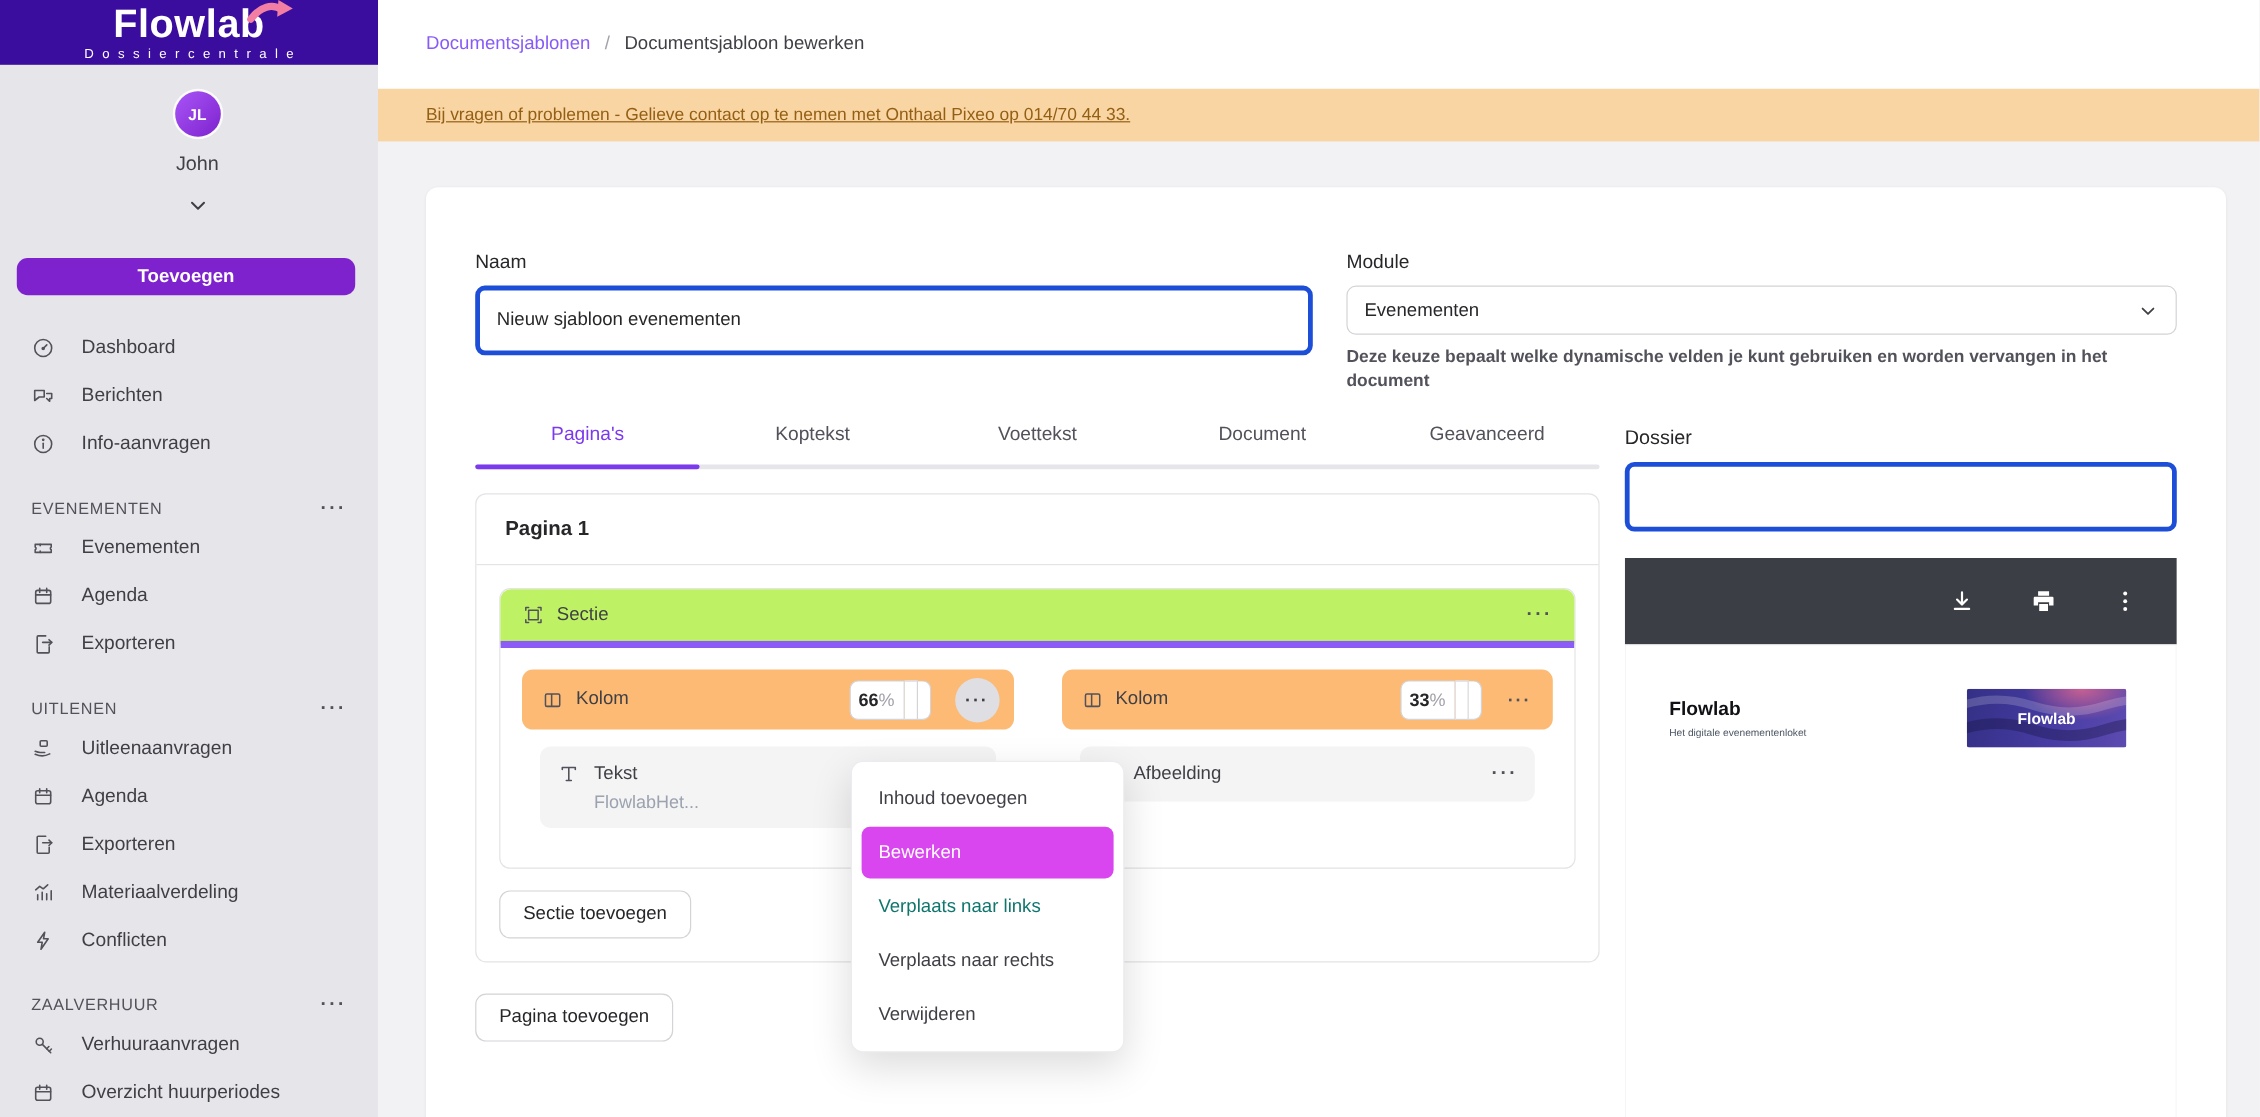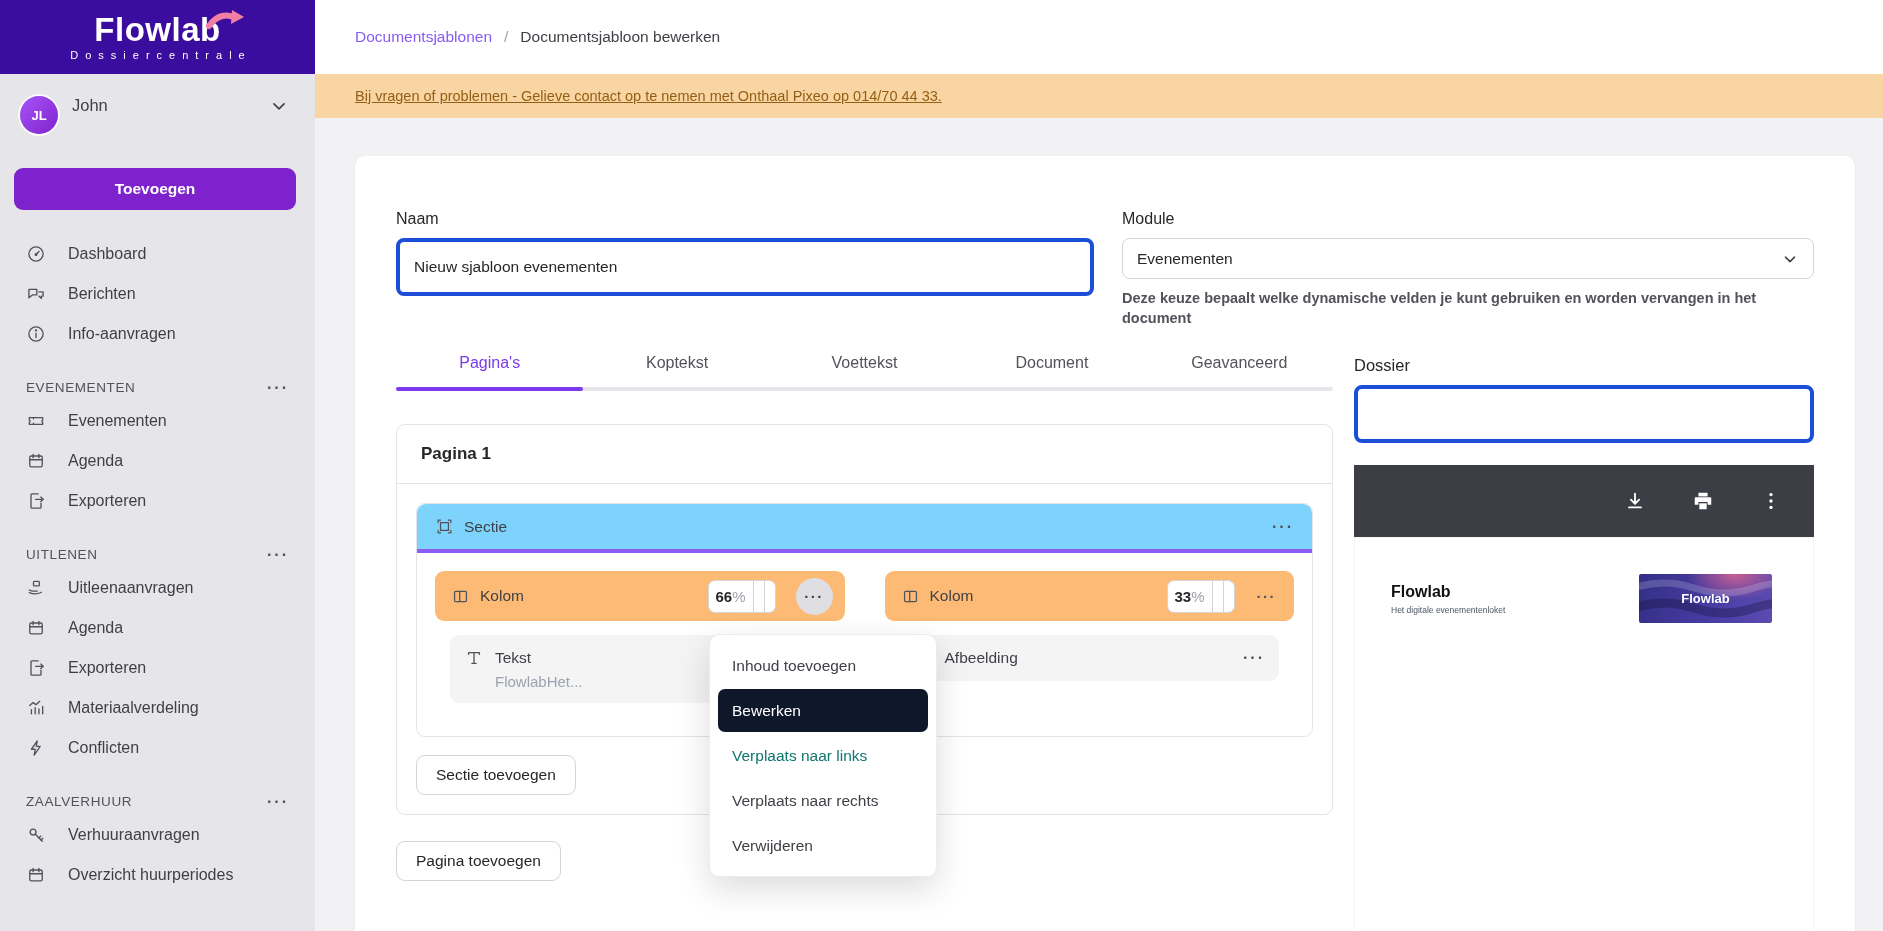--- a/index.html
+++ b/index.html
@@ -6,21 +6,21 @@
   html,body { width:1883px; height:931px; overflow:hidden; font-family:"Liberation Sans", sans-serif; background:#F2F1F4; }
   body { display:flex; position:relative; }
   svg.ic { display:block; }
 
   
   .sidebar { width:315px; flex-shrink:0; background:#E6E5E9; display:flex; flex-direction:column; }
   .brand { height:74px; background:#3B0D9E; display:flex; flex-direction:column; align-items:center; justify-content:center; }
   .brand-logo { position:relative; color:#fff; font-size:33px; font-weight:800; letter-spacing:.5px; line-height:1; }
   .brand-arrow { position:absolute; right:-24px; top:-4px; }
   .brand-sub { color:#fff; font-size:11px; letter-spacing:7px; margin-top:3px; padding-left:7px; font-weight:400; }
-  .user-row { display:flex; align-items:flex-start; gap:14px; padding:22px 26px 0 20px; }
+  .user-row { display:flex; align-items:center; gap:14px; padding:22px 26px 0 40px;flex-direction:column; }
   .avatar { width:38px; height:38px; border-radius:50%; background:linear-gradient(135deg,#A855F7,#7E22CE); color:#fff; font-size:13px; font-weight:700; display:flex; align-items:center; justify-content:center; box-shadow:0 0 0 2px rgba(255,255,255,.85); }
   .user-name { font-size:16.5px; color:#3F3F46; font-weight:500; flex:1; }
   .add-btn { margin:34px 19px 0 14px; height:42px; background:#7E22CE; border:none; border-radius:9px; color:#fff; font-size:15.5px; font-weight:700; font-family:"Liberation Sans", sans-serif; cursor:pointer; }
   .nav { margin-top:24px; }
   .side-item { display:flex; align-items:center; gap:22px; padding:10px 26px; color:#3F3F46; font-size:16px; cursor:pointer; }
   .side-item svg { color:#52525B; flex-shrink:0; }
   .section-head { display:flex; align-items:center; justify-content:space-between; margin:26px 26px 6px 26px; color:#52525B; font-size:13.5px; letter-spacing:.6px; font-weight:500; }
   .section-dots { letter-spacing:2px; font-size:16px; font-weight:700; color:#52525B; cursor:pointer; line-height:10px; }
 
   
@@ -40,25 +40,25 @@
   .help { margin-top:10px; font-size:14.5px; line-height:1.35; color:#52525B; max-width:680px;font-weight:bold; }
 
   .work-row { display:flex; margin-top:26px; }
   .left-col { width:937px; flex-shrink:0; }
   .tabs { display:grid; grid-template-columns:repeat(5,1fr); text-align:center; font-size:16px; color:#52525B; }
   .tab { padding-bottom:15px; cursor:pointer; }
   .tab.active { color:#7C3AED; font-weight:500; }
   .track { height:4px; background:#E5E5EA; border-radius:2px; position:relative; }
   .track-active { position:absolute; left:0; top:0; height:4px; width:20%; background:#7C3AED; border-radius:2px; }
 
-  .page-card { margin-top:33px; border:1px solid #E4E4E7; border-radius:9px; background:#fff; }
+  .page-card { margin-top:20px; border:1px solid #E4E4E7; border-radius:9px; background:#fff; }
   .page-head { padding:19px 24px; font-size:17px; font-weight:600; color:#27272A; border-bottom:1px solid #E4E4E7; }
   .page-body { padding:19px; }
   .section-box { border:1px solid #E4E4E7; border-radius:9px; }
-  .sb-head { background:#7dd3fc; border-bottom:4px solid #8b5cf6; border-radius:9px 9px 0 0; height:49px; display:flex; align-items:center; padding:0 18px; gap:10px; color:#3F3F46; font-size:15.5px; }
+  .sb-head { background:#bef264; border-bottom:6px solid #8b5cf6; border-radius:9px 9px 0 0; height:49px; display:flex; align-items:center; padding:0 18px; gap:10px; color:#3F3F46; font-size:15.5px; }
   .dots { margin-left:auto; color:#52525B; font-size:16px; font-weight:700; letter-spacing:2px; cursor:pointer; }
   .sb-body { display:flex; gap:40px; padding:18px; }
   .colbox { flex:1; min-width:0; }
   .col-head { background:#fdba74; border-radius:9px; height:50px; display:flex; align-items:center; gap:10px; padding:0 12px 0 16px; color:#3F3F46; font-size:15.5px; }
   .pct-wrap { margin-left:auto; display:flex; align-items:center; }
   .pct-box { width:46px; height:33px; background:#fff; border:1px solid #D4D4D8; border-radius:7px 0 0 7px; display:flex; align-items:center; justify-content:center; font-size:15px; font-weight:700; color:#27272A; }
   .pct-unit { color:#A1A1AA; font-weight:400; }
   .spin { width:11px; height:33px; background:#fff; border:1px solid #D4D4D8; border-left:none; }
   .spin:last-child { border-radius:0 7px 7px 0; }
   .dots-circle { width:37px; height:37px; border-radius:50%; background:#DEDEE3; display:flex; align-items:center; justify-content:center; margin-left:10px; color:#3F3F46; font-size:15px; font-weight:700; letter-spacing:1.5px; cursor:pointer; }
@@ -80,21 +80,21 @@
   .pdoc-title { font-size:16px; font-weight:700; color:#101114; }
   .pdoc-sub { font-size:8.5px; color:#4B5563; margin-top:4px; }
   .pbanner { position:absolute; right:42px; top:37px; width:133px; height:49px; border-radius:2px; display:flex; align-items:center; justify-content:center; color:#fff; font-size:13px; font-weight:700;
     background: radial-gradient(60% 90% at 72% 0%, rgba(231,104,140,.8), rgba(231,104,140,0) 60%), linear-gradient(100deg,#343086,#473CA3 55%,#5D4BB0); overflow:hidden; }
   .pbanner svg { position:absolute; left:0; top:0; }
   .pbanner-text { position:relative; }
 
   
   .ctx-menu { position:absolute; left:709px; top:634px; width:228px; background:#fff; border:1px solid #ECECF0; border-radius:10px; box-shadow:0 12px 34px rgba(0,0,0,.14); padding:8px 0; z-index:50; }
   .ctx-item { height:45px; display:flex; align-items:center; padding:0 22px; font-size:15.5px; color:#3F3F46; cursor:pointer; }
-  .ctx-item.selected { background:#0f172a; color:#fff; margin:1px 8px; border-radius:7px; padding:16px 14px; height:43px; }
+  .ctx-item.selected { background:#d946ef; color:#fff; margin:1px 8px; border-radius:7px; padding:16px 14px; height:43px; }
   .ctx-item.disabled { color:#0f766e; cursor:default; }
 </style>
 </head>
 <body>
 
 <aside class="sidebar">
   <div class="brand">
     <div class="brand-logo"><span>Flowlab</span>
       <svg class="brand-arrow" width="40" height="22" viewBox="0 0 40 22">
           <path d="M4 17 C12 6 22 4 30 9" stroke="#F27FA3" stroke-width="6" fill="none" stroke-linecap="round"></path>

